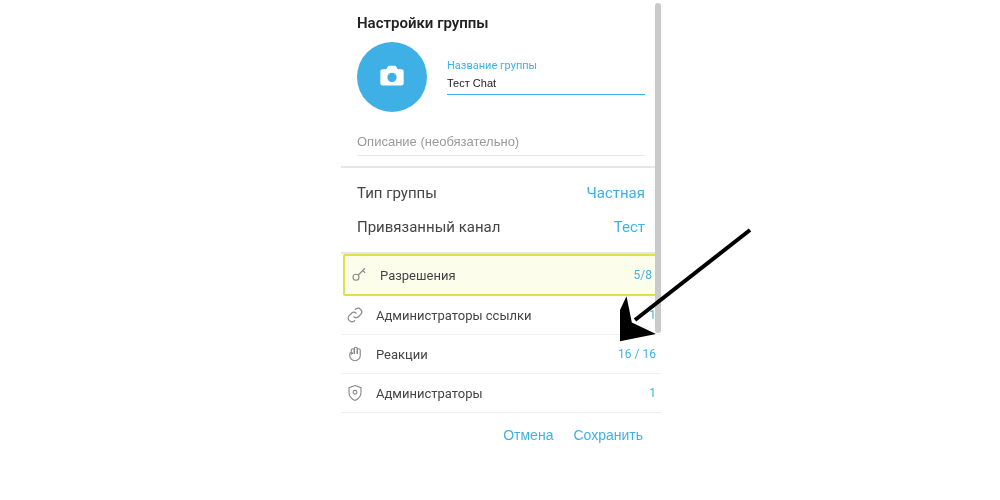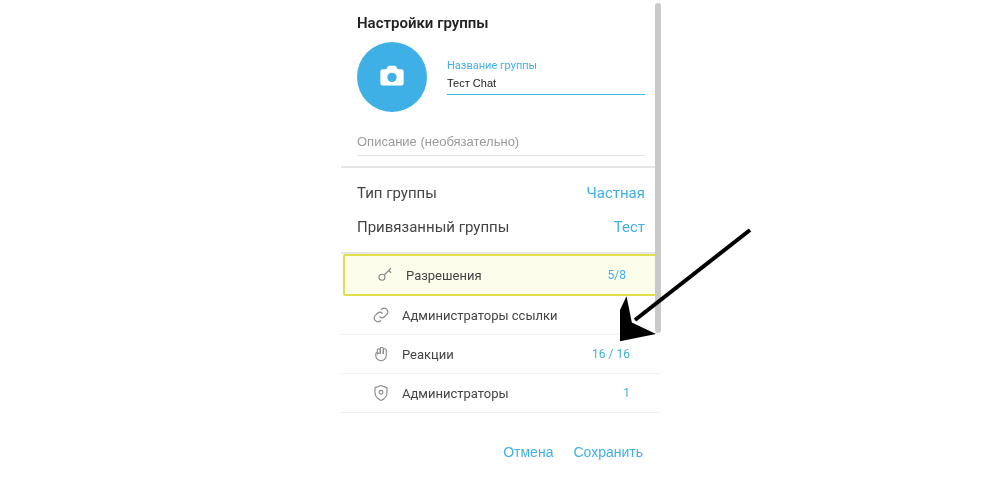--- a/index.html
+++ b/index.html
@@ -104,21 +104,21 @@
       align-items: center;
       padding: 8px 16px;
       font-size: 15px;
     }
     .info-label { color: #444; }
     .info-value { color: #3fb0e6; }
     .menu-block { padding: 0; }
     .menu-row {
       display: flex;
       align-items: center;
-      padding: 10px 31px;
+      padding: 10px 5px;
       font-size: 13px;
       border-bottom: 1px solid #f0f0f0;
       gap: 12px;
     }
     .menu-row:last-child { border-bottom: none; }
     .menu-icon {
       width: 18px;
       height: 18px;
       display: flex;
       align-items: center;
@@ -132,21 +132,21 @@
       border: 2px solid #e2e04a;
       background: rgba(240,240,130,0.15);
       margin: 0 2px;
       border-radius: 2px;
     }
     .footer {
       margin-top: auto;
       display: flex;
       justify-content: flex-end;
       gap: 20px;
-      padding: 31px 18px;
+      padding: 14px 18px;
       border-top: 1px solid #eee;
     }
     .footer-btn {
       background: none;
       border: none;
       color: #3fb0e6;
       font-size: 14px;
       font-weight: 500;
       cursor: pointer;
     }
@@ -186,21 +186,21 @@
   </div>
 
   <div class="gap-strip"></div>
 
   <div class="info-block">
     <div class="info-row">
       <span class="info-label">Тип группы</span>
       <span class="info-value">Частная</span>
     </div>
     <div class="info-row">
-      <span class="info-label">Привязанный группы</span>
+      <span class="info-label">Привязанный канал</span>
       <span class="info-value">Тест</span>
     </div>
   </div>
 
   <div class="gap-strip"></div>
 
   <div class="menu-block">
     <div class="menu-row highlight">
       <span class="menu-icon">
         <svg viewBox="0 0 24 24">

